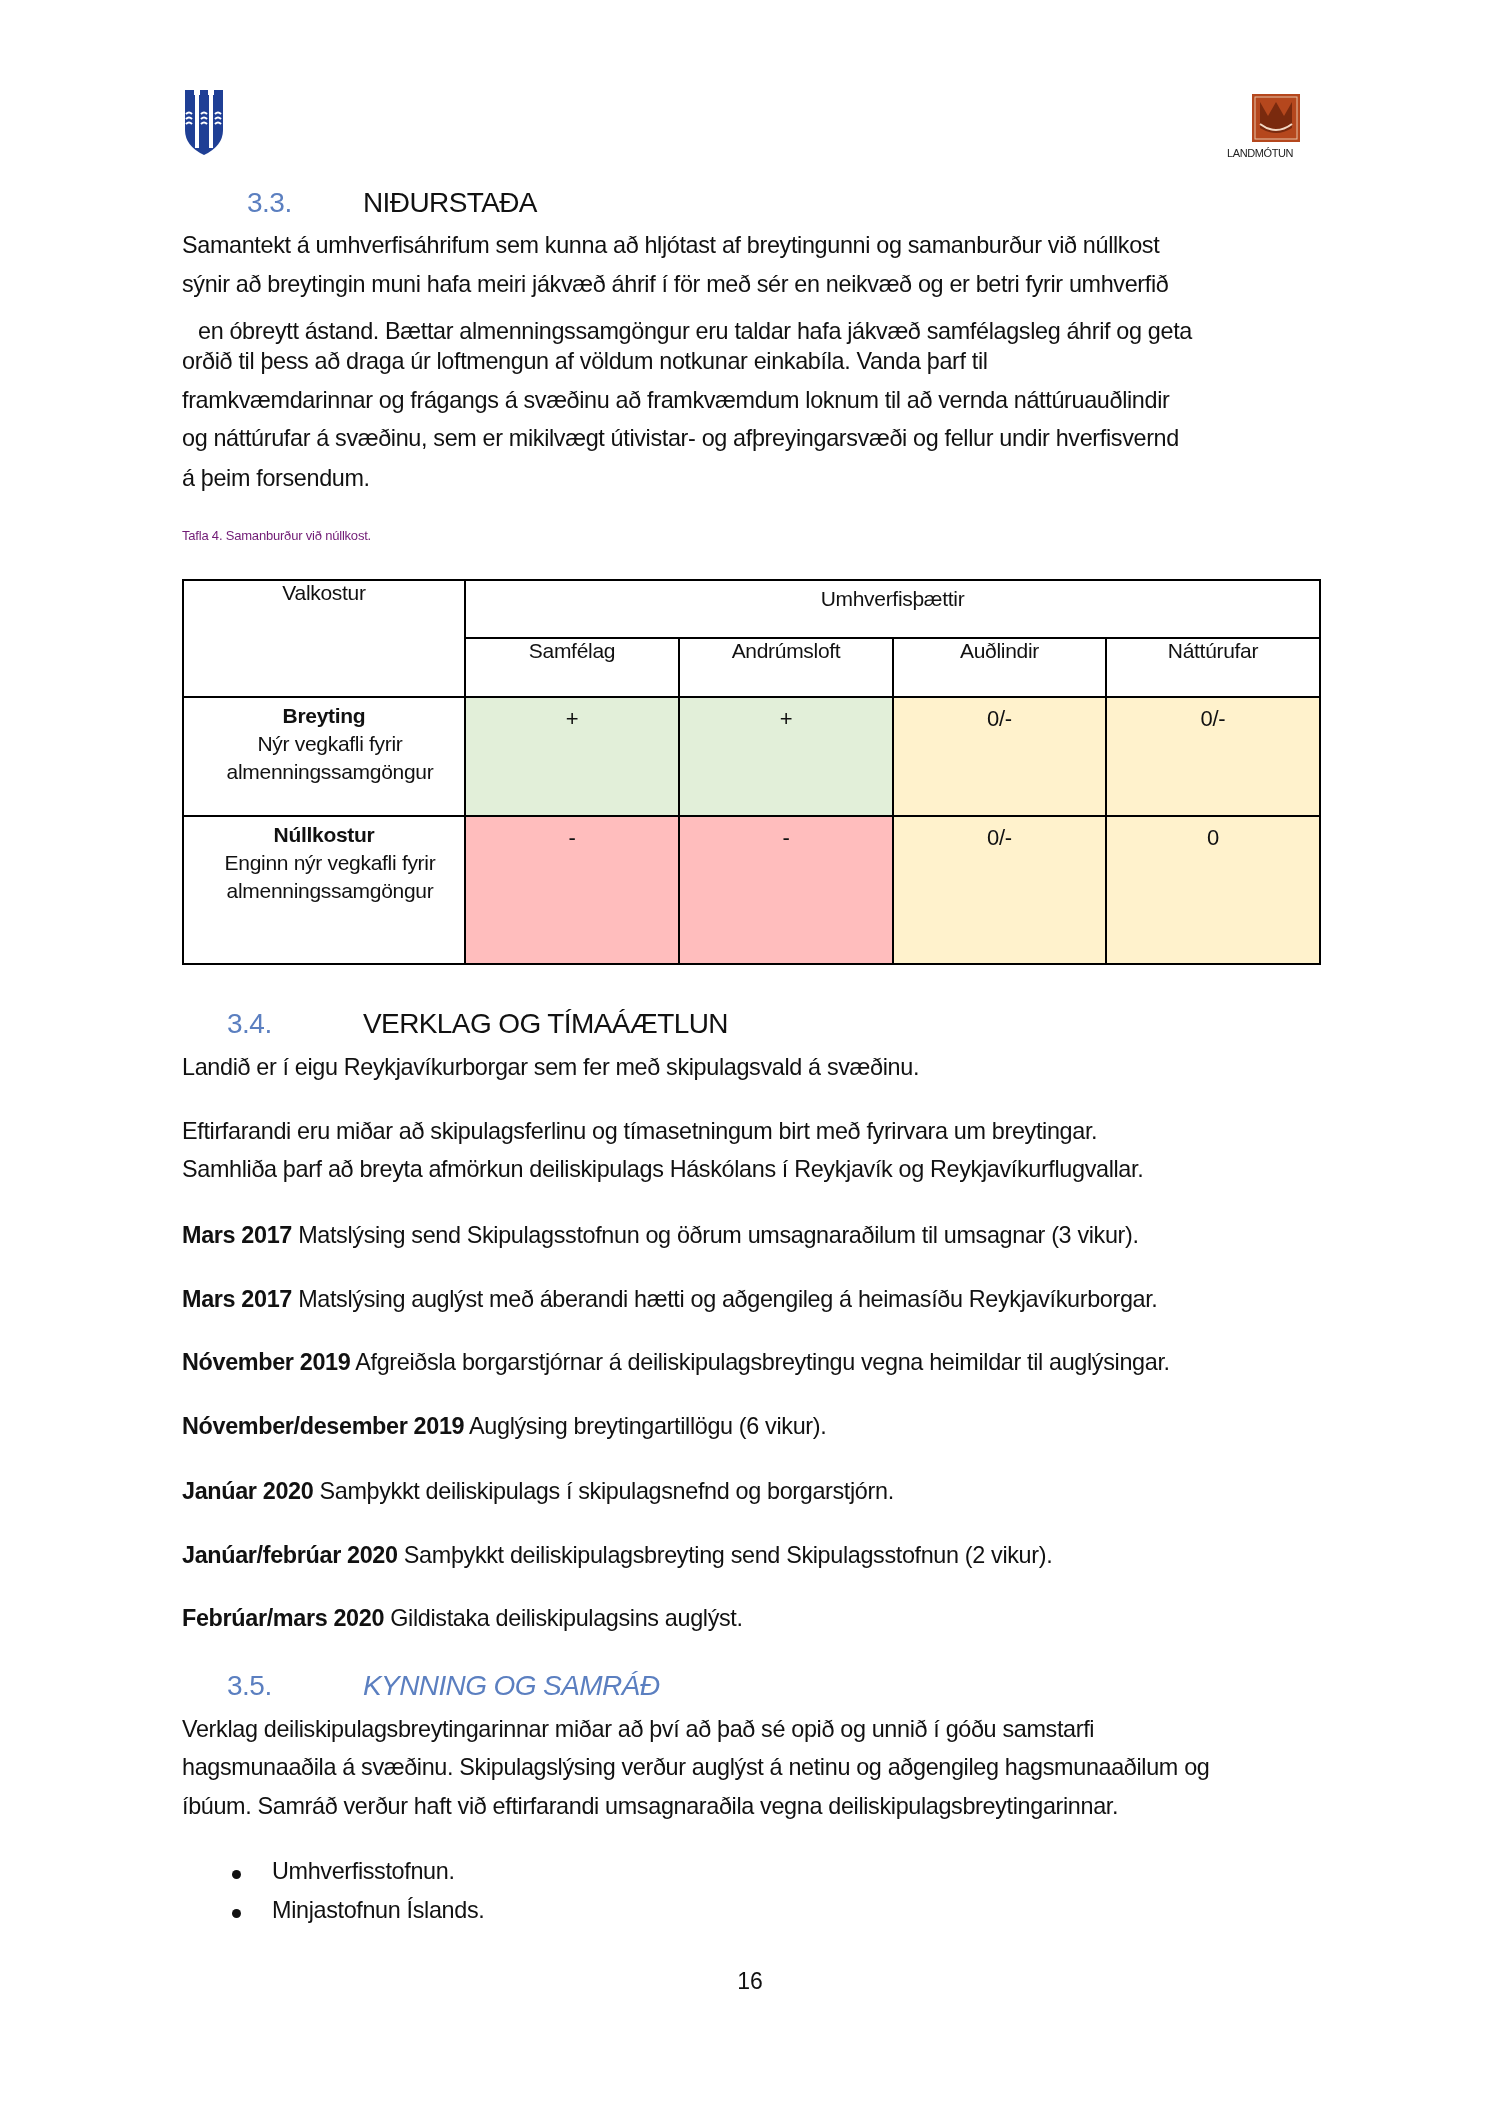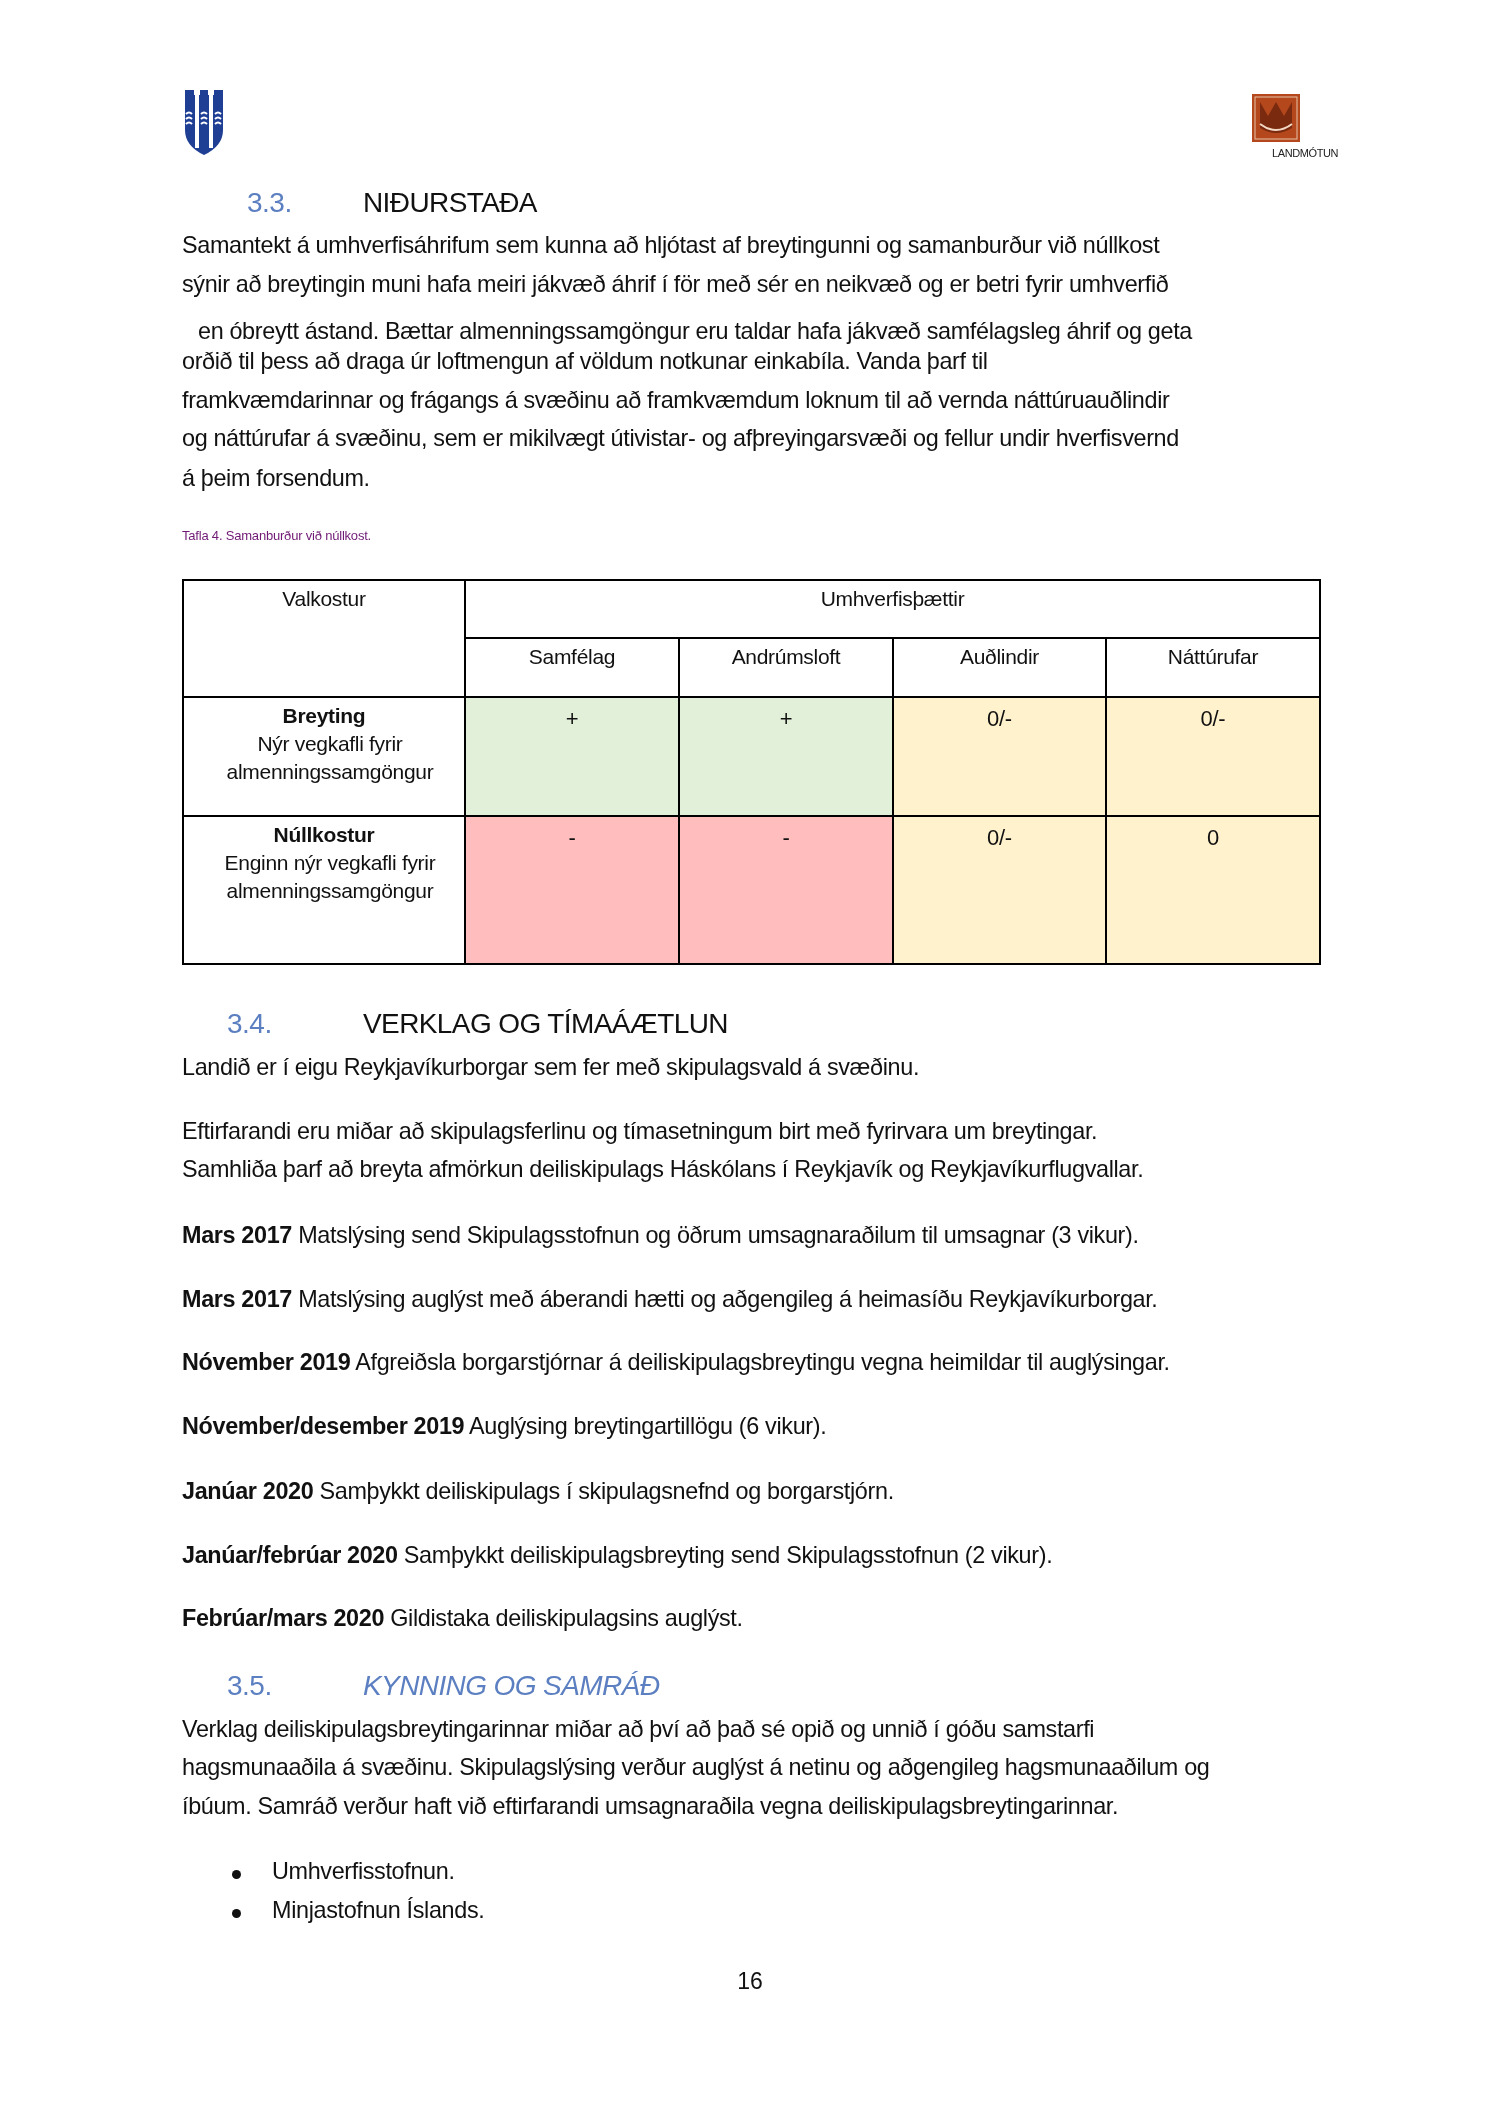--- a/index.html
+++ b/index.html
@@ -6,32 +6,32 @@
   body { width: 1500px; height: 2122px; position: relative; overflow: hidden;
          font-family: "Liberation Sans", "DejaVu Sans", sans-serif; color: #111111; }
   .abs { position: absolute; }
   .line { position: absolute; left: 182px; white-space: nowrap; font-size: 23.4px; letter-spacing: -0.35px; line-height: 30px; }
   .h-num { position: absolute; left: 227px; font-size: 28px; line-height: 36px; color: #5b7fc0; letter-spacing: -0.5px; }
   .h-text { position: absolute; left: 363px; font-size: 28px; line-height: 36px; color: #111; letter-spacing: -0.6px; white-space: nowrap; }
   .h-text.italic { font-style: italic; color: #5b7fc0; }
   .caption { position: absolute; left: 182px; top: 528px; font-size: 13px; font-weight: normal; color: #701a75; letter-spacing: -0.2px; }
   table.cmp { position: absolute; left: 182px; top: 579px; width: 1137px; border-collapse: collapse; table-layout: fixed; }
   table.cmp td { border: 2px solid #000; vertical-align: top; text-align: center; padding: 0; font-size: 21px; letter-spacing: -0.3px; }
-  table.cmp .hdr { height: 59px; padding-top: 6px; box-sizing: border-box; }
+  table.cmp .hdr { height: 59px; padding-top: 0; box-sizing: border-box; }
   table.cmp .hdr-span { height: 58px; padding-top: 6px; box-sizing: border-box; }
   table.cmp .alt-cell { line-height: 28px; padding-top: 4px; }
   table.cmp .alt-name { font-weight: bold; font-size: 21px; display: block; }
   table.cmp .alt-desc { font-size: 21px; display: block; line-height: 28px; margin-left: 12px; }
   table.cmp .row-b { height: 119px; }
   table.cmp .row-n { height: 148px; }
   table.cmp .val { font-size: 22px; padding-top: 8px; }
   .bullet-dot { position: absolute; left: 232px; width: 9px; height: 9px; border-radius: 50%; background: #111; }
   .bullet-text { position: absolute; left: 272px; font-size: 23.4px; letter-spacing: -0.35px; white-space: nowrap; }
   .page-num { position: absolute; left: 0; width: 1500px; text-align: center; top: 1968px; font-size: 23px; }
-  .logo-right-text { position: absolute; left: 1227px; top: 147px; font-size: 11px; letter-spacing: -0.4px; color: #222; margin-left: 45px; }
+  .logo-right-text { position: absolute; left: 1227px; top: 147px; font-size: 11px; letter-spacing: -0.4px; color: #222; }
 </style>
 </head>
 <body>
 
 <div class="abs" style="left:183px;top:88px;width:42px;height:68px;">
   <svg width="42" height="68" viewBox="0 0 42 68">
     <path d="M2 2 H40 V42 Q40 58 21 67 Q2 58 2 42 Z" fill="#1f3f95"></path>
     <rect x="12" y="2" width="4" height="58" fill="#ffffff"></rect>
     <rect x="26" y="2" width="4" height="58" fill="#ffffff"></rect>
     <rect x="11" y="2" width="6" height="5" fill="#ffffff"></rect>

